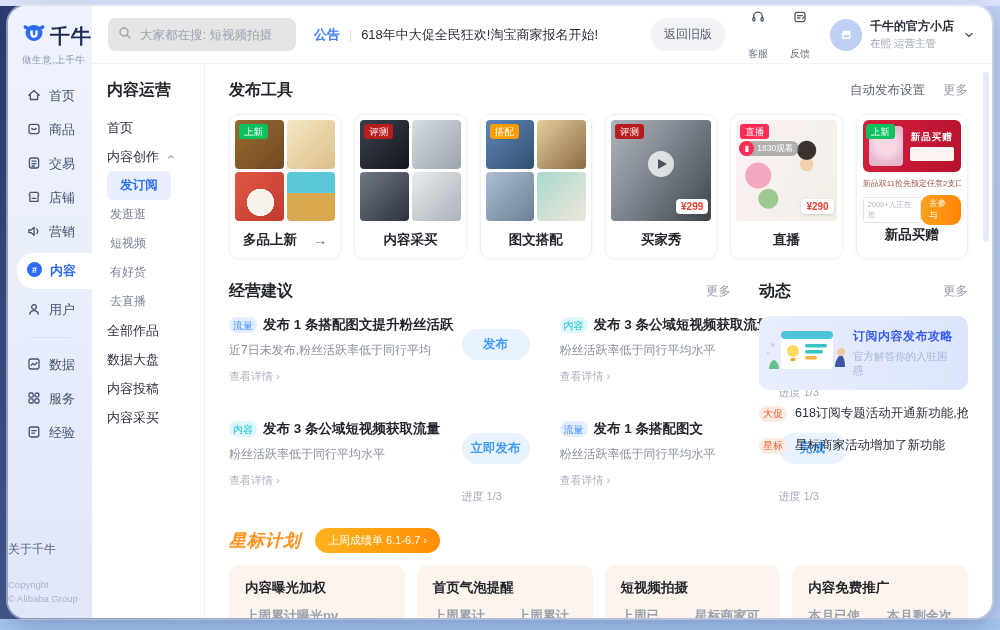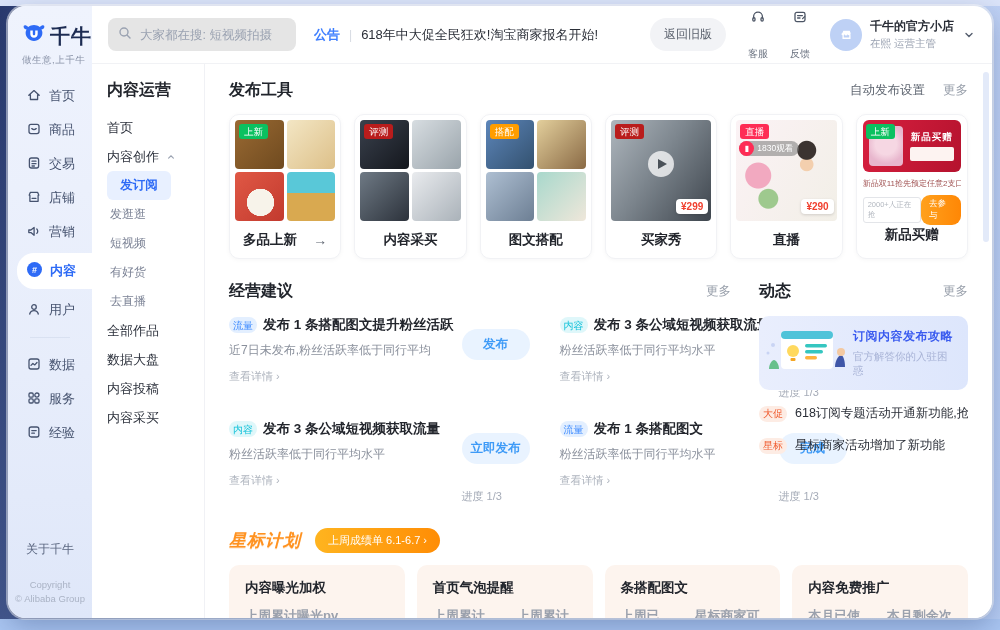--- a/index.html
+++ b/index.html
@@ -22,21 +22,21 @@
     background:linear-gradient(180deg,#eff3fd 0%,#e7edfb 60%,#dfe7f9 100%);}
   .logo-row{display:flex;align-items:center;gap:4px;margin:16px 0 2px 14px;}
   .logo-text{font-size:20px;font-weight:800;color:#1c2b52;letter-spacing:1px;}
   .tagline{font-size:9.5px;color:#8a93a8;margin:2px 0 12px 14px;letter-spacing:.5px;}
   .side-item{display:flex;align-items:center;gap:7px;height:26px;margin:4px 0;
     padding-left:18px;color:#46536f;font-size:13px;cursor:pointer;}
   .side-item svg{flex:none;}
   .side-item.active{background:#fff;border-radius:17px 0 0 17px;margin-left:9px;
     padding-left:9px;height:36px;color:#2e6bf6;font-weight:700;}
   .side-divider{width:40px;height:1px;background:#d9e1f1;margin:10px auto;}
-  .side-bottom{margin-top:auto;text-align:center;padding-bottom:12px;}
+  .side-bottom{margin-top:auto;padding-bottom:12px;}
   .about{font-size:12px;color:#5b6780;margin-bottom:20px;cursor:pointer;}
   .copy{font-size:9.5px;color:#aab3c5;line-height:1.5;}
   
   .main-col{flex:1;display:flex;flex-direction:column;min-width:0;}
   .topbar{height:57px;flex:none;display:flex;align-items:center;padding:0 18px 0 16px;
     border-bottom:1px solid #f1f2f5;}
   .search{width:168px;height:33px;background:#e5e5e5;border-radius:8px;display:flex;
     align-items:center;gap:6px;padding:0 10px;flex:none;}
   .search input{border:0;background:transparent;outline:none;font-size:12.5px;color:#6b7383;
     width:100%;font-family:inherit;}
@@ -555,21 +555,21 @@
                   <div class="st-label">上周累计曝光uv</div>
 
                 </div>
                 <div>
                   <div class="st-label">上周累计点击uv</div>
 
                 </div>
               </div>
             </div>
             <div class="st-card">
-              <div class="st-title">条搭配图文</div>
+              <div class="st-title">短视频拍摄</div>
               <div class="st-metrics">
                 <div>
                   <div class="st-label">上周已发布</div>
 
                 </div>
                 <div>
                   <div class="st-label">星标商家可发布</div>
 
                 </div>
               </div>

